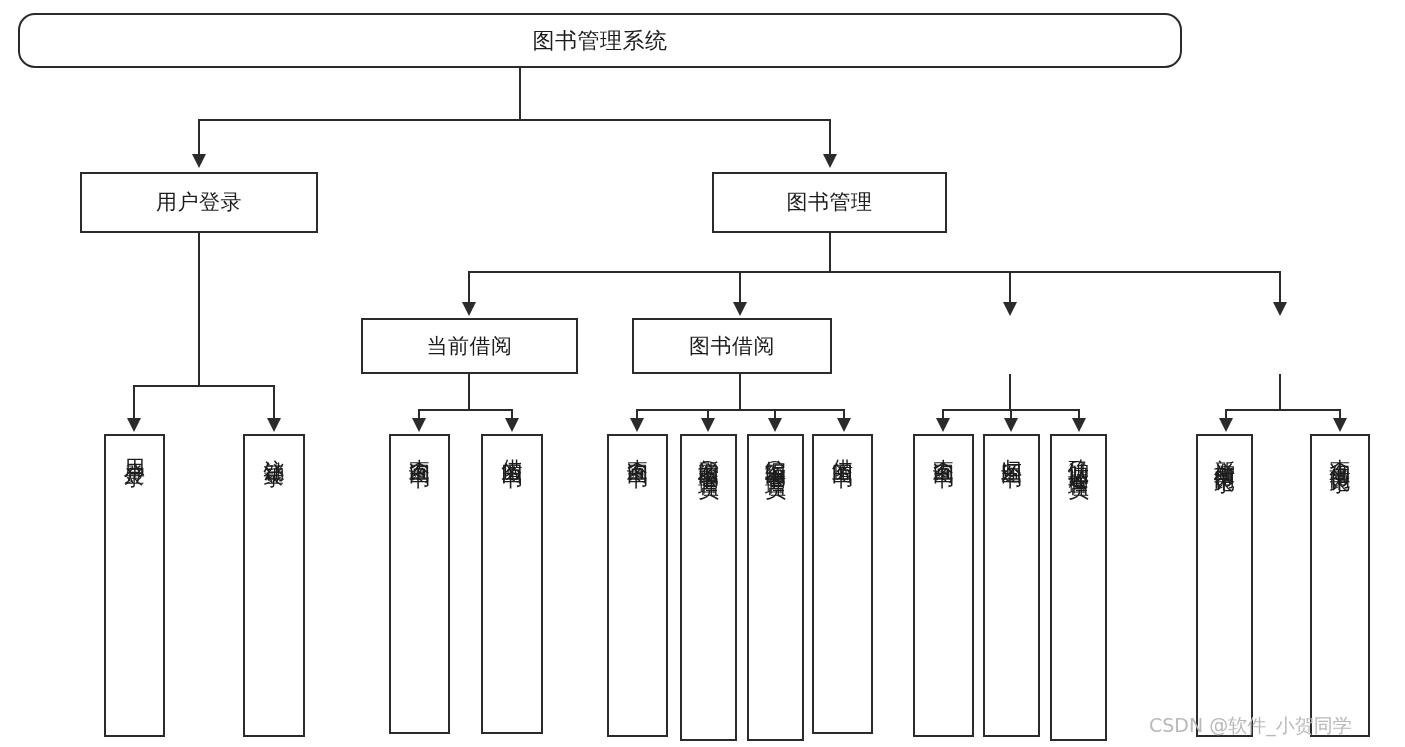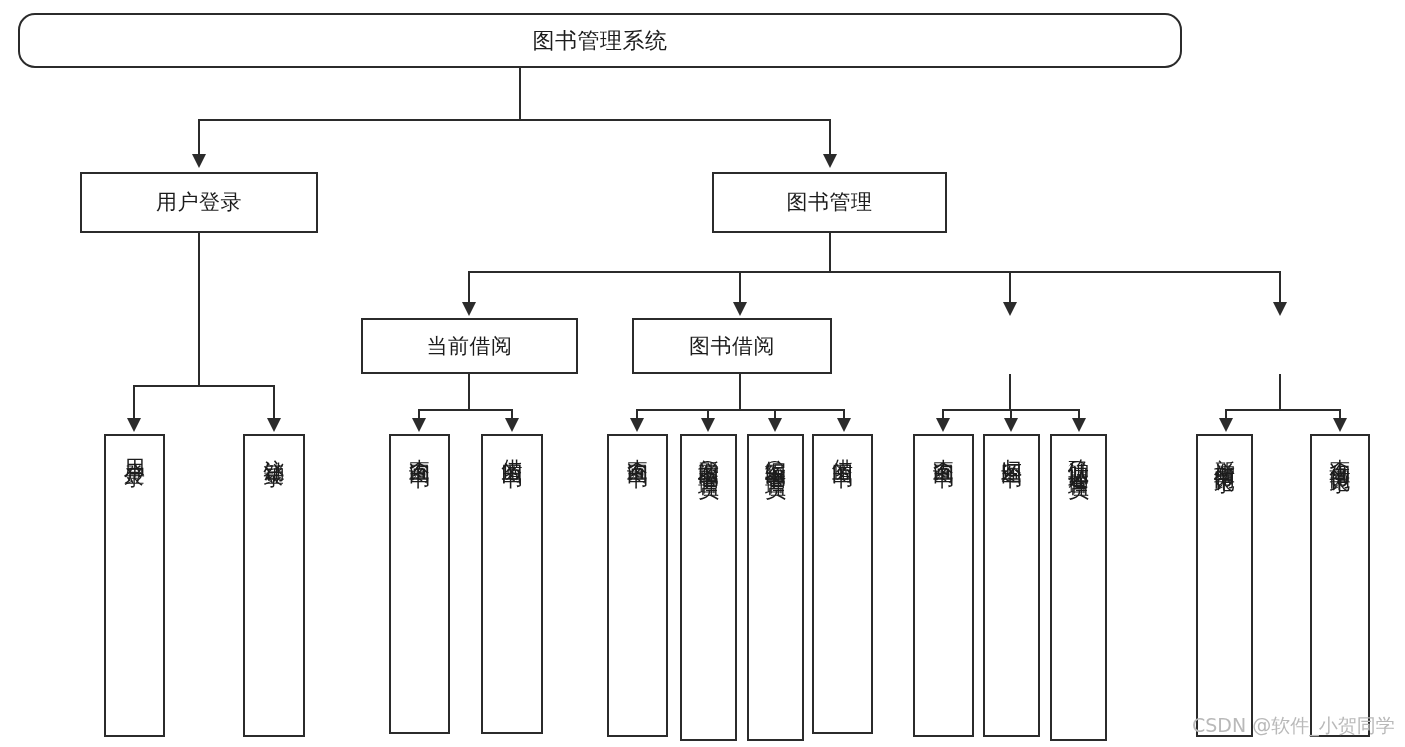--- a/index.html
+++ b/index.html
@@ -221,15 +221,15 @@
   <div class="ln v" style="left:1078px; top:409px; height:9px;"></div>
   <div class="arrow" style="left:1072px; top:418px;"></div>
 
   <div class="ln v" style="left:1279px; top:374px; height:36px;"></div>
   <div class="ln h" style="left:1226px; top:409px; width:115px;"></div>
   <div class="ln v" style="left:1225px; top:409px; height:9px;"></div>
   <div class="arrow" style="left:1219px; top:418px;"></div>
   <div class="ln v" style="left:1339px; top:409px; height:9px;"></div>
   <div class="arrow" style="left:1333px; top:418px;"></div>
 
-  <div id="watermark" style="left:1192px; top:713px;">CSDN @软件_小贺同学</div>
+  <div id="watermark" style="left:1149px; top:713px;">CSDN @软件_小贺同学</div>
 
 </div>
 
 </body></html>

